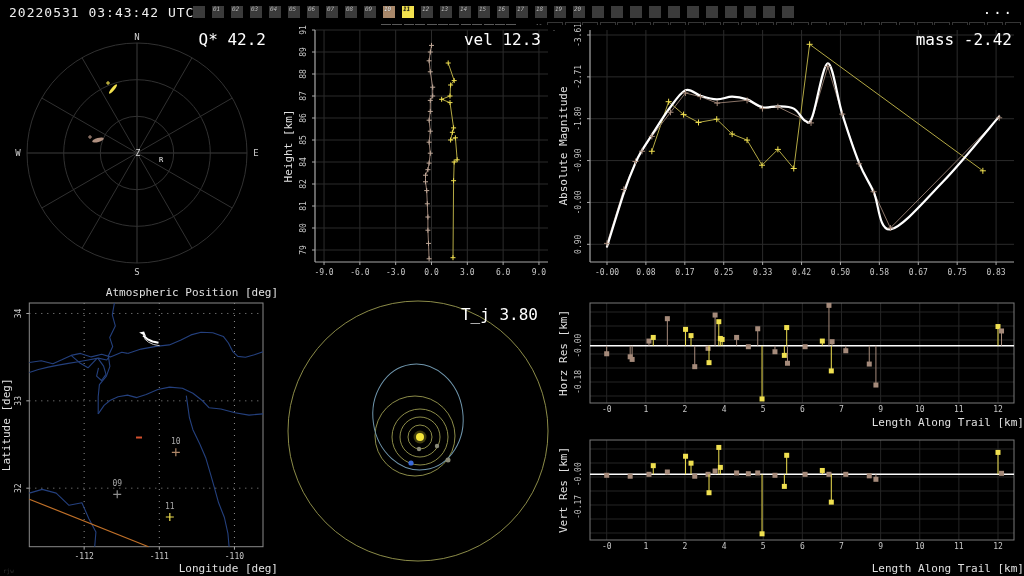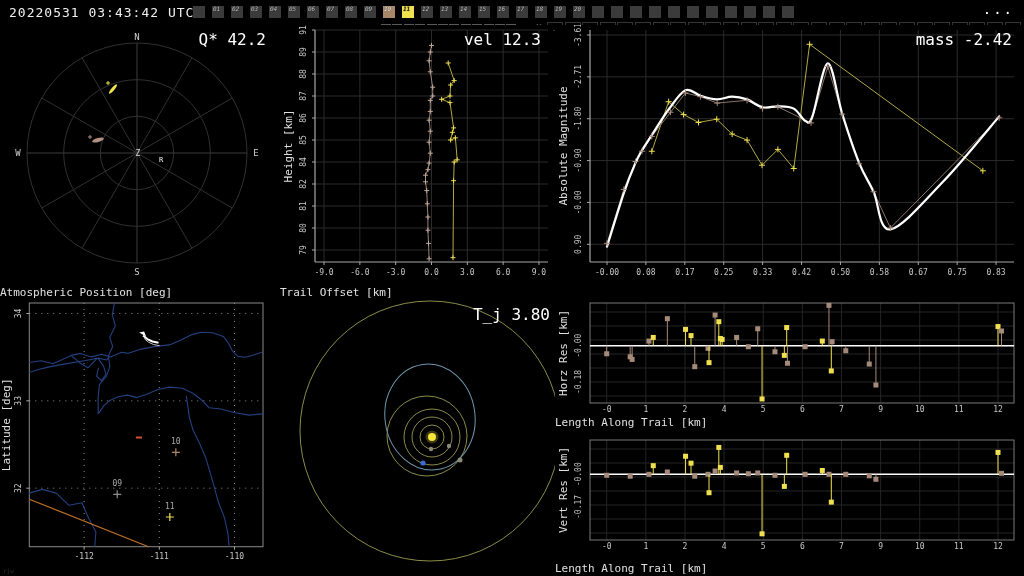--- a/index.html
+++ b/index.html
@@ -17,24 +17,24 @@
   .overflow{position:absolute;right:10px;top:1px;font-size:14px;color:#fff;letter-spacing:2px;}
   #strip{position:absolute;left:0;top:21px;width:1024px;height:11px;}
   .cell1{position:absolute;top:3px;width:10px;height:6px;border:1px solid #5a5a5a;box-sizing:border-box;}
   .cell2{position:absolute;top:1px;width:16px;height:9px;border:1px solid #353535;box-sizing:border-box;}
   .striplbl{position:absolute;left:536px;top:2px;font-size:5px;color:#888;}
   .panel{position:absolute;background:#000;}
   .p-atmo{left:0;top:25px;width:278px;height:275px;}
   .p-trail{left:280px;top:25px;width:273px;height:275px;}
   .p-mag{left:555px;top:25px;width:469px;height:275px;}
   .p-map{left:0;top:300px;width:278px;height:276px;}
-  .p-orbit{left:297px;top:300px;width:265px;height:276px;}
+  .p-orbit{left:285px;top:300px;width:265px;height:276px;}
   .p-res{left:555px;top:300px;width:469px;height:276px;}
   .badge{position:absolute;right:12px;top:5px;font-size:16px;color:#fff;white-space:nowrap;z-index:3;}
-  .xlabel{position:absolute;left:0;width:100%;text-align:left;font-size:11px;color:#e0e0e0;z-index:3;}
+  .xlabel{position:absolute;left:0;width:100%;text-align:right;font-size:11px;color:#e0e0e0;z-index:3;}
   .xl-bottom{bottom:1px;}
   .xl-res1{top:116px;}
   .xl-res2{bottom:1px;}
   svg{position:absolute;left:0;top:0;}
   .wm{position:absolute;left:3px;bottom:2px;font-size:6px;color:#2e2e2e;}
 </style>
 </head>
 <body>
 
 <div id="app">
@@ -283,21 +283,20 @@
         <path d="M171.089,102.90000000000006H176.089M173.589,100.40000000000006V105.40000000000006" stroke="#f0e050" stroke-width="1" fill="none"></path>
         <path d="M169.895,107.30000000000013H174.895M172.395,104.80000000000013V109.80000000000013" stroke="#f0e050" stroke-width="1" fill="none"></path>
         <path d="M168.10399999999998,115H173.10399999999998M170.60399999999998,112.5V117.5" stroke="#f0e050" stroke-width="1" fill="none"></path>
         <path d="M172.88,112.80000000000013H177.88M175.38,110.30000000000013V115.30000000000013" stroke="#f0e050" stroke-width="1" fill="none"></path>
         <path d="M174.671,134.80000000000013H179.671M177.171,132.30000000000013V137.30000000000013" stroke="#f0e050" stroke-width="1" fill="none"></path>
         <path d="M171.686,137H176.686M174.186,134.5V139.5" stroke="#f0e050" stroke-width="1" fill="none"></path>
         <path d="M171.089,155.70000000000005H176.089M173.589,153.20000000000005V158.20000000000005" stroke="#f0e050" stroke-width="1" fill="none"></path>
         <path d="M170.492,232.69999999999987H175.492M172.992,230.19999999999987V235.19999999999987" stroke="#f0e050" stroke-width="1" fill="none"></path>
       </svg>
     <span class="badge">vel 12.3</span>
-    <span class="xlabel xl-bottom">Trail Offset [km]</span>
   </section>
 
   <section class="panel p-mag">
     <svg id="svg-mag" width="469" height="275">
         <line x1="52" y1="5" x2="52" y2="237" stroke="#2b2b2b" stroke-width="1"></line>
         <line x1="90.89277" y1="5" x2="90.89277" y2="237" stroke="#2b2b2b" stroke-width="1"></line>
         <line x1="129.83222999999998" y1="5" x2="129.83222999999998" y2="237" stroke="#2b2b2b" stroke-width="1"></line>
         <line x1="168.725" y1="5" x2="168.725" y2="237" stroke="#2b2b2b" stroke-width="1"></line>
         <line x1="207.61776999999998" y1="5" x2="207.61776999999998" y2="237" stroke="#2b2b2b" stroke-width="1"></line>
         <line x1="246.55723" y1="5" x2="246.55723" y2="237" stroke="#2b2b2b" stroke-width="1"></line>
@@ -424,20 +423,21 @@
         <polyline points="144.1,38.4 148.3,42.1 153.5,44.5 159.5,45.7" fill="none" stroke="#c0c0c0" stroke-width="1" stroke-linejoin="round"></polyline>
         <path d="M139.1119,32.4121L146.1119,36.4121L144.1119,31.412100000000002Z" fill="#ffffff"></path>
         <rect x="136.01125401929323" y="136.5154121863799" width="6" height="2" fill="#d2502e"></rect>
         <path d="M171.83215434083627,152.36451612903235H179.83215434083627M175.83215434083627,148.36451612903235V156.36451612903235" stroke="#b08868" stroke-width="1.2" fill="none"></path>
         <text x="175.83215434083627" y="144.36451612903235" fill="#a8a8a8" font-size="8" text-anchor="middle" font-family="DejaVu Sans Mono, Liberation Mono, monospace">10</text>
         <path d="M113.21929260450175,194.29139784946221H121.21929260450175M117.21929260450175,190.29139784946221V198.29139784946221" stroke="#8f8f8f" stroke-width="1.2" fill="none"></path>
         <text x="117.21929260450175" y="186.29139784946221" fill="#a8a8a8" font-size="8" text-anchor="middle" font-family="DejaVu Sans Mono, Liberation Mono, monospace">09</text>
         <path d="M165.8205787781354,217.00179211469504H173.8205787781354M169.8205787781354,213.00179211469504V221.00179211469504" stroke="#f0e050" stroke-width="1.2" fill="none"></path>
         <text x="169.8205787781354" y="209.00179211469504" fill="#a8a8a8" font-size="8" text-anchor="middle" font-family="DejaVu Sans Mono, Liberation Mono, monospace">11</text>
       </svg>
+    <span class="xlabel xl-bottom">Longitude [deg]</span>
   </section>
 
   <section class="panel p-orbit">
     <svg id="svg-orbit" width="265" height="276">
         <circle cx="135" cy="137" r="12" fill="none" stroke="#9a9a50" stroke-width="1" opacity="0.9"></circle>
         <circle cx="135" cy="137" r="20" fill="none" stroke="#9a9a50" stroke-width="1" opacity="0.9"></circle>
         <circle cx="135" cy="137" r="28" fill="none" stroke="#9a9a50" stroke-width="1" opacity="0.9"></circle>
         <circle cx="130" cy="136" r="40" fill="none" stroke="#9a9a50" stroke-width="1" opacity="0.9"></circle>
         <circle cx="133" cy="131" r="130" fill="none" stroke="#9a9a50" stroke-width="1" opacity="0.9"></circle>
         <ellipse cx="133" cy="117" rx="45" ry="53" fill="none" stroke="#6f96ad" stroke-width="1" transform="rotate(-8 133 117)"></ellipse>

